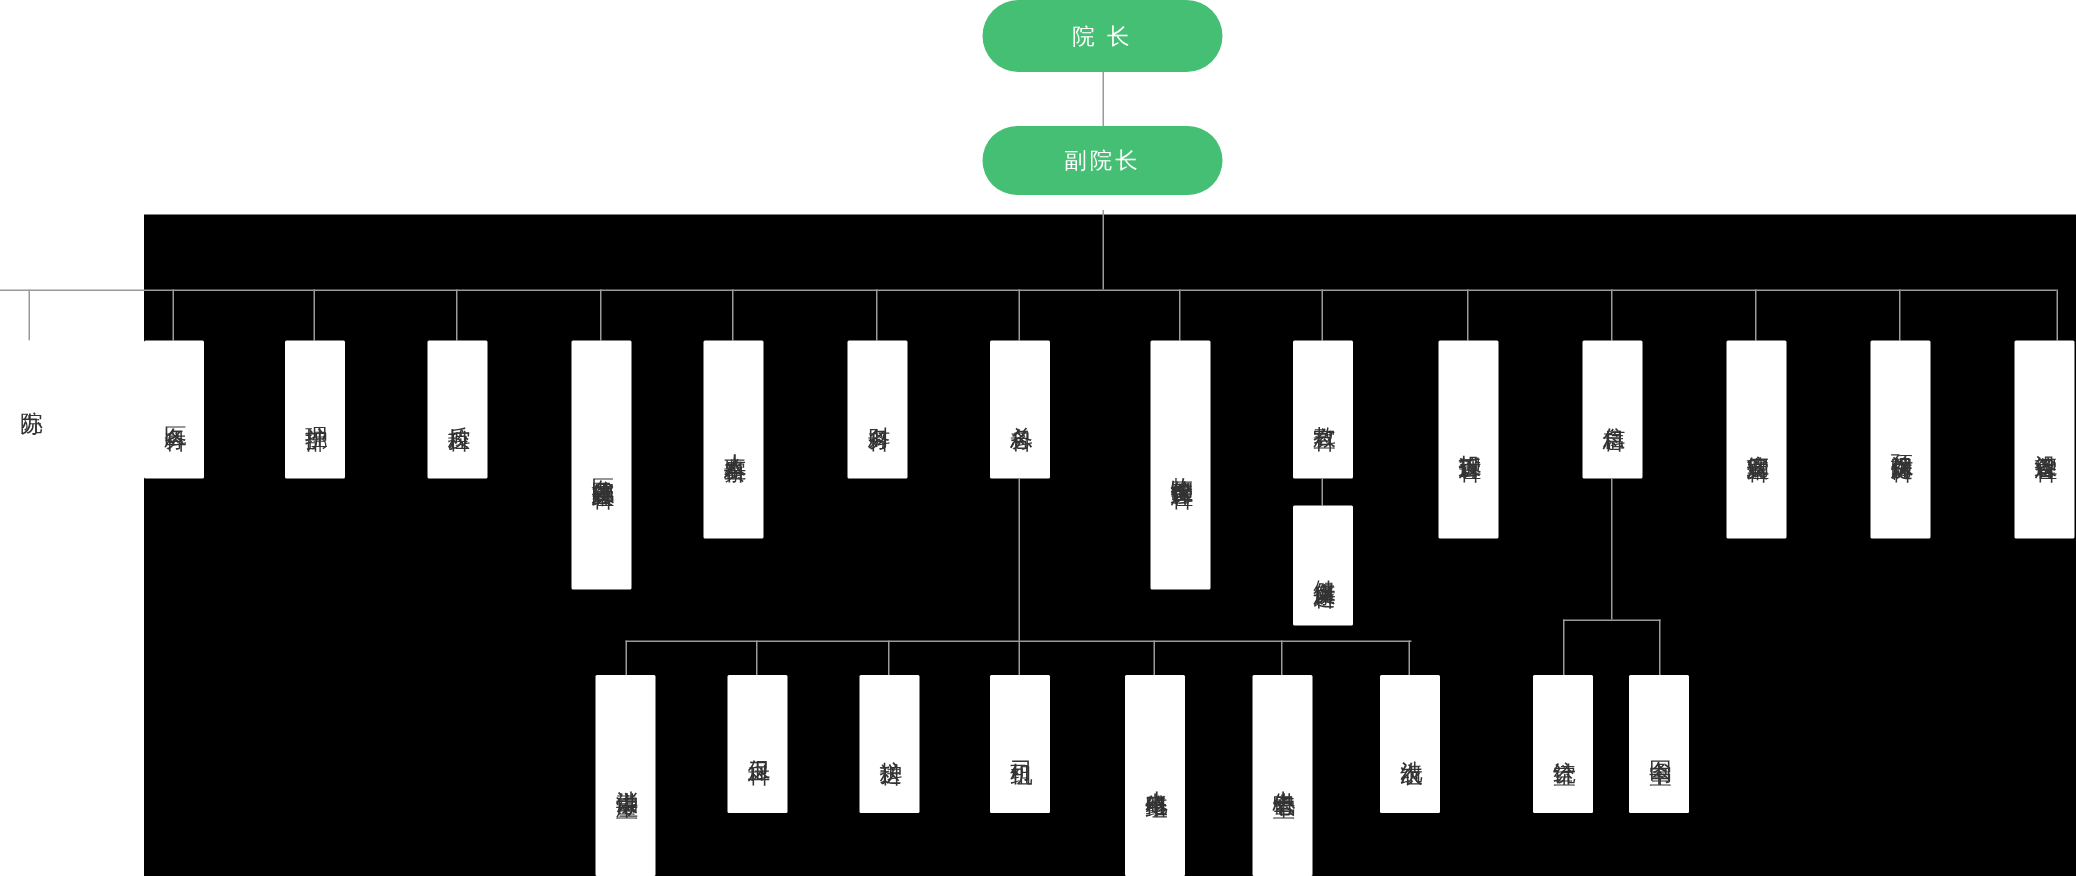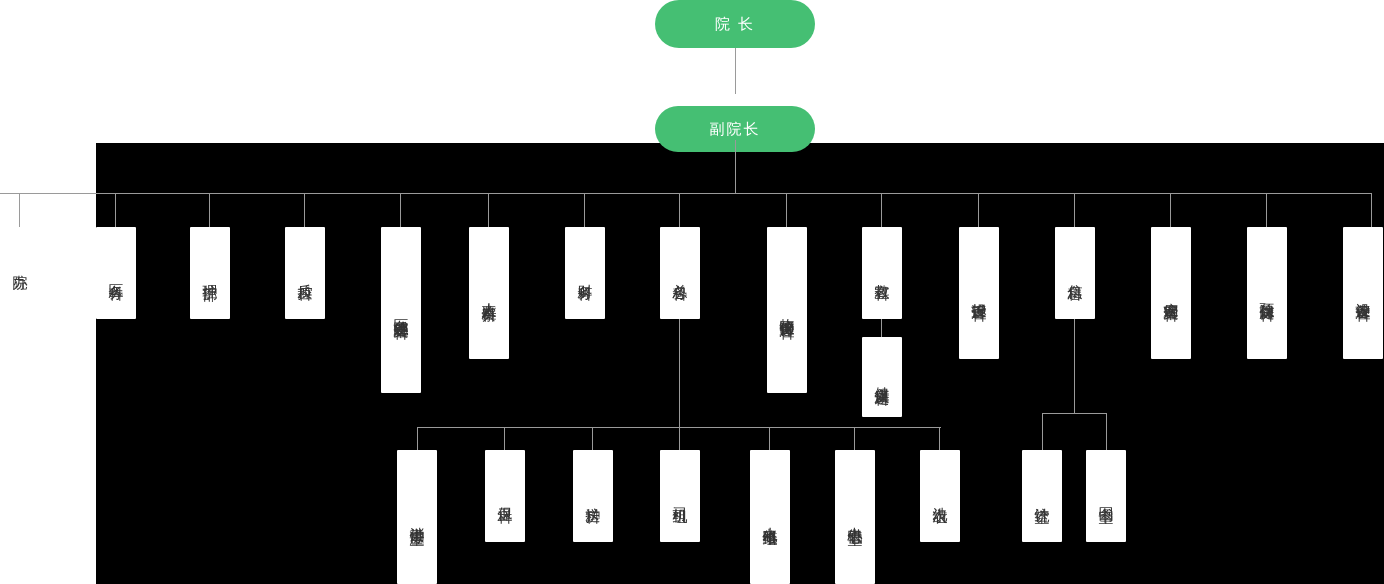--- a/index.html
+++ b/index.html
@@ -55,21 +55,21 @@
 <div id="stage">
 
   <div class="overlay" style="left:96px;top:143px;width:1288px;height:441px;"></div>
 
   <div class="gnode" style="left:655px;top:0px;width:160px;height:48px;">
     <span>院  长</span>
   </div>
 
   <div class="ln v" style="left:735px;top:48px;height:46px;"></div>
 
-  <div class="gnode" style="left:655px;top:106px;width:160px;height:46px;">
+  <div class="gnode" style="left:655px;top:84px;width:160px;height:46px;">
     <span>副院长</span>
   </div>
 
   <div class="ln v" style="left:735px;top:140px;height:53px;"></div>
 
   <div class="ln h" style="left:0px;top:193px;width:1371px;"></div>
 
   <div class="ln v" style="left:19px;top:193px;height:34px;"></div>
   <div class="ln v" style="left:115px;top:193px;height:34px;"></div>
   <div class="ln v" style="left:209px;top:193px;height:34px;"></div>

